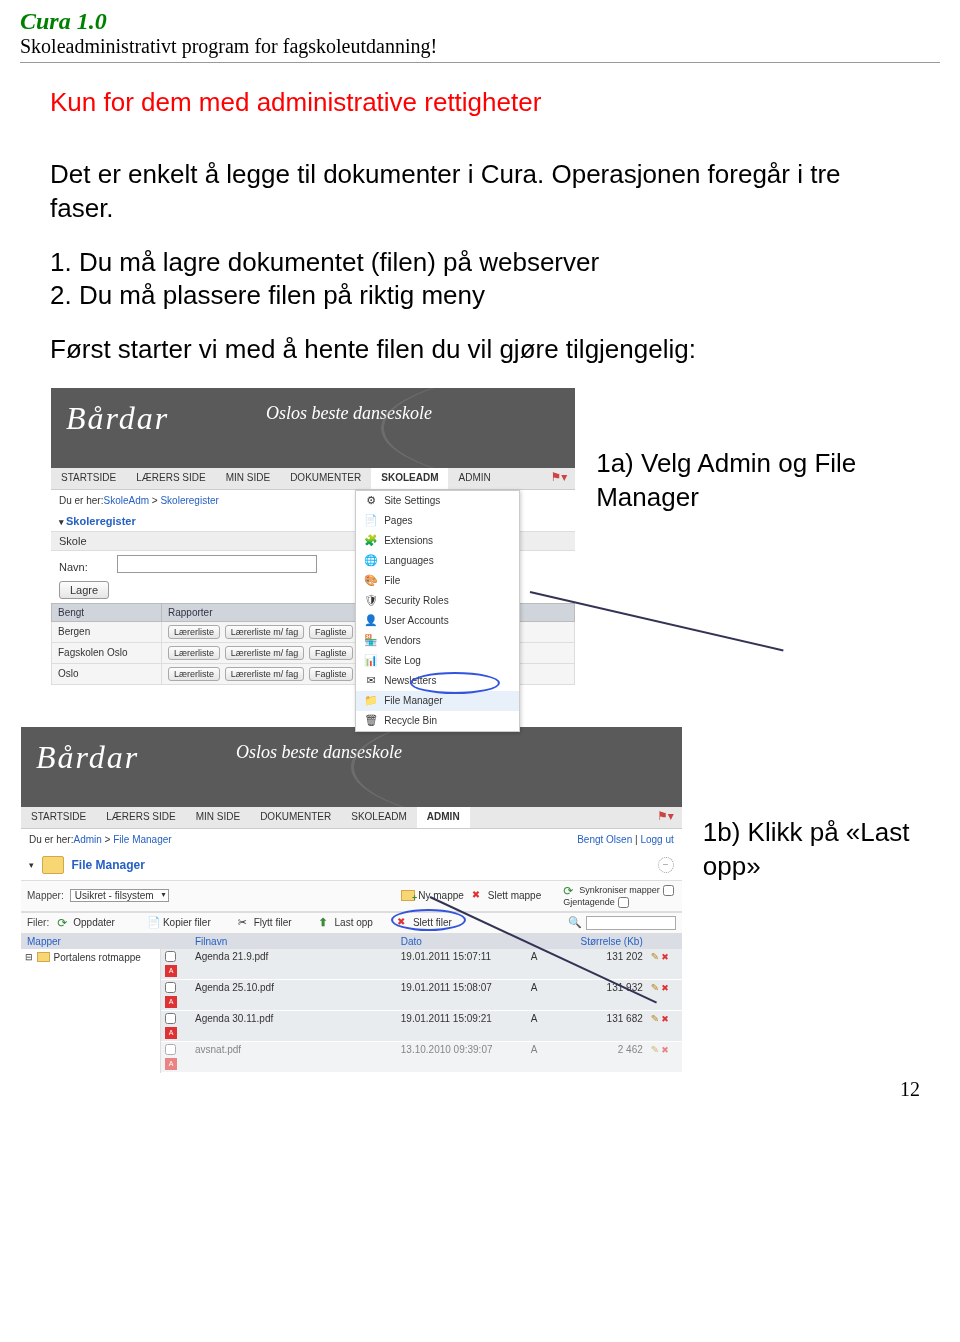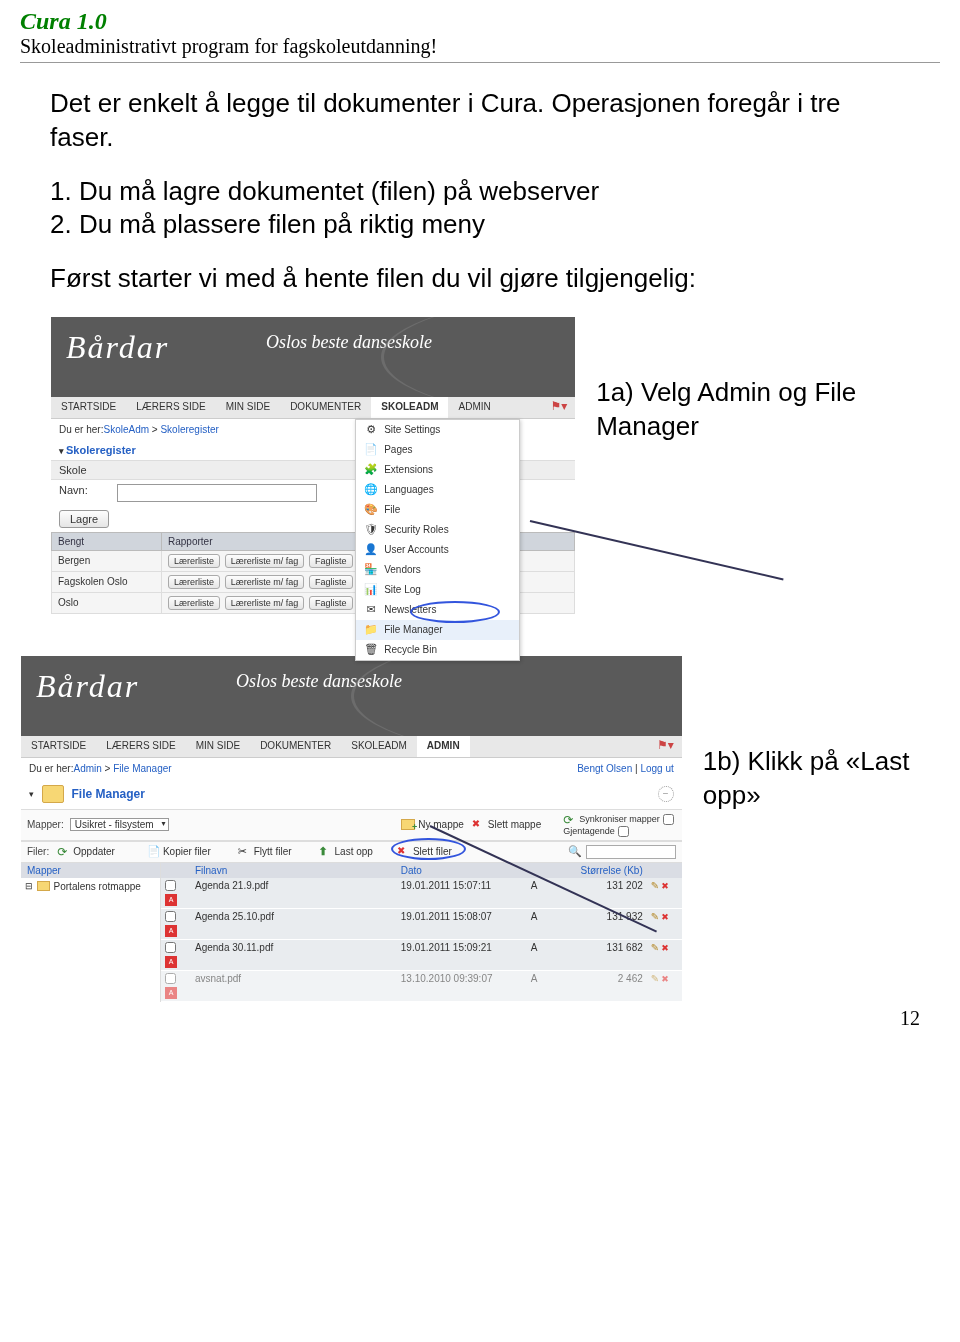--- a/index.html
+++ b/index.html
@@ -32,21 +32,21 @@
     .tab.active { background: #fff; font-weight: bold; }
     .tabs-icon-right { margin-left: auto; padding: 2px 8px; color: #c44; font-size: 12px; }
     
     .bc-row { padding: 5px 8px; font-size: 10px; display: flex; }
     .bc-row a { color: #2560c4; text-decoration: none; }
     .bc-row .right-link { margin-left: auto; }
     
     .sec-title { padding: 4px 8px; font-size: 11px; color: #2560c4; font-weight: bold; }
     .sec-title::before { content: "▾ "; color: #333; font-size: 9px; }
     .sec-bar { background: #eee; padding: 3px 8px; font-size: 11px; border-top: 1px solid #ddd; border-bottom: 1px solid #ddd; }
-    .form-row { display: flex; align-items: flex-start; padding: 4px 8px; gap: 8px; }
+    .form-row { display: flex; align-items: flex-end; padding: 4px 8px; gap: 8px; }
     .form-row label { width: 50px; font-size: 11px; }
     .form-row input { height: 18px; border: 1px solid #999; width: 200px; font-size: 11px; }
     .btn-small { display: inline-block; background: linear-gradient(#fdfdfd,#e5e5e5); border: 1px solid #999; border-radius: 3px; padding: 2px 10px; font-size: 11px; margin: 4px 8px; }
     
     .table-wrap { position: relative; }
     .sch-table { width: 100%; border-collapse: collapse; font-size: 10px; }
     .sch-table th { text-align: left; background: #d0d5dc; padding: 3px 6px; border: 1px solid #bbb; color: #334; font-weight: normal; }
     .sch-table td { padding: 3px 6px; border: 1px solid #ddd; background: #f5f5f5; }
     .mini-btn { display: inline-block; background: linear-gradient(#fdfdfd,#e5e5e5); border: 1px solid #aaa; border-radius: 3px; padding: 1px 5px; font-size: 9px; margin-right: 2px; }
     
@@ -114,20 +114,21 @@
 </head>
 <body>
 
 <div class="header-section">
   <div class="header-title">Cura 1.0</div>
   <div class="header-subtitle">Skoleadministrativt program for fagskoleutdanning!</div>
   <hr class="header-rule">
 </div>
 
 <div class="content">
+  <div class="sub-title">Kun for dem med administrative rettigheter</div>
 
   <p class="body-text">Det er enkelt å legge til dokumenter i Cura.  Operasjonen foregår i tre faser.</p>
   <p class="body-text" style="margin-bottom:0">1. Du må lagre dokumentet (filen) på webserver</p>
   <p class="body-text">2. Du må plassere filen på riktig meny</p>
   <p class="body-text">Først starter vi med å hente filen du vil gjøre tilgjengelig:</p>
 
   <div class="screenshot-section" style="position:relative">
     <div class="ss ss1">
       <div class="banner">
         <div class="banner-logo">Bårdar</div>

